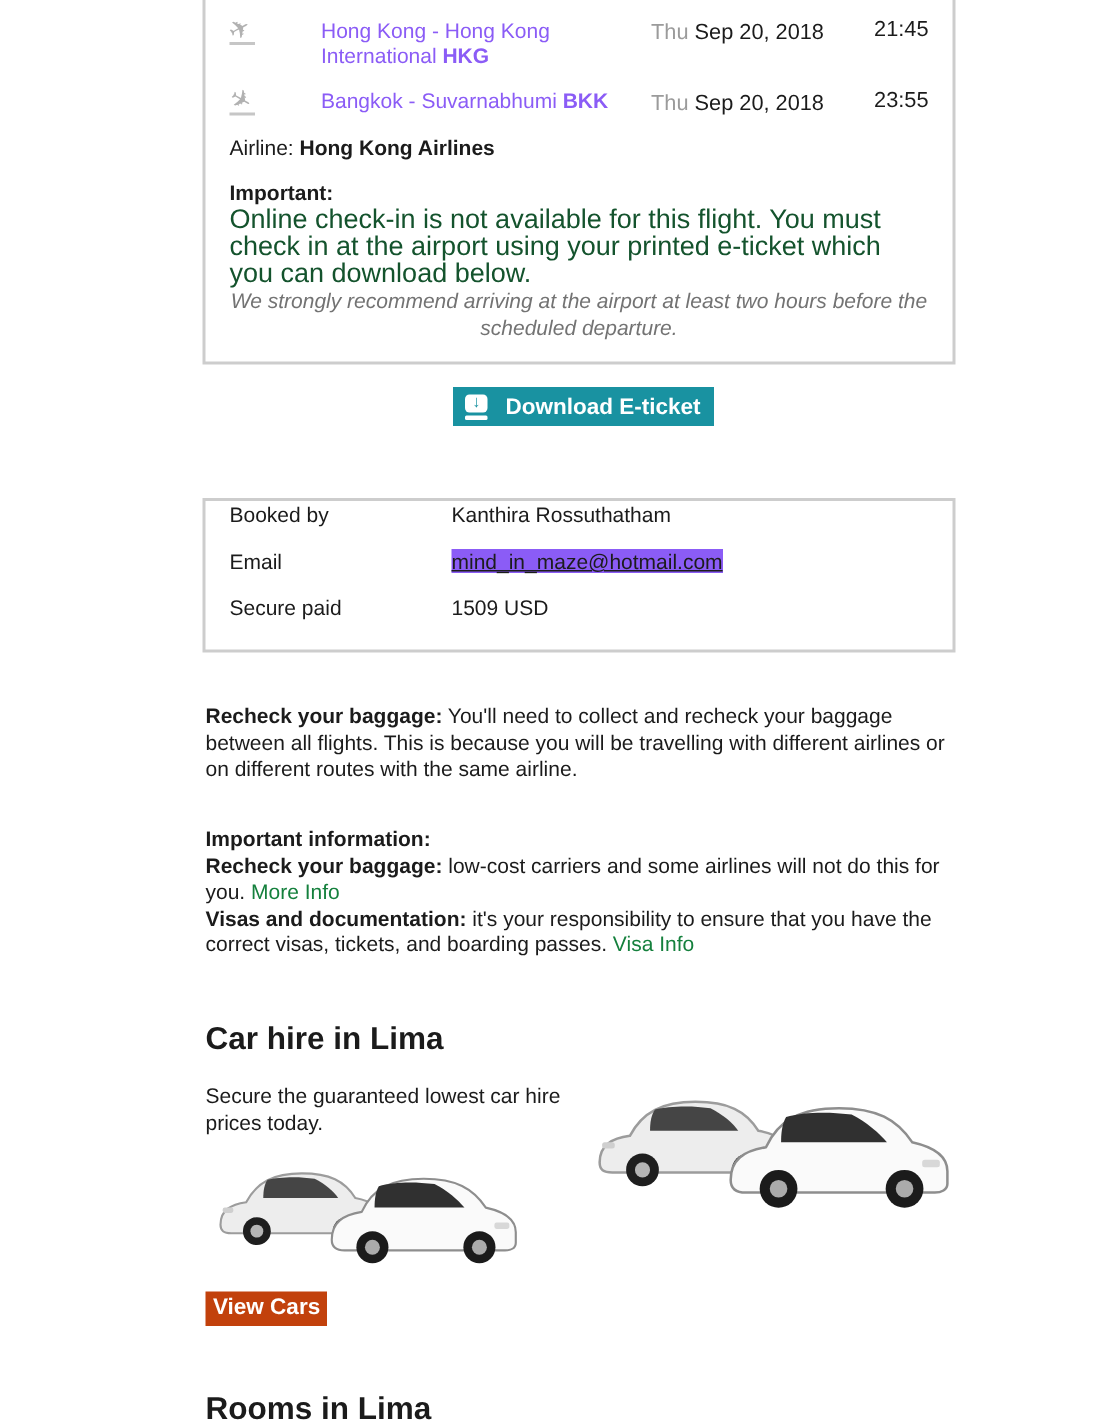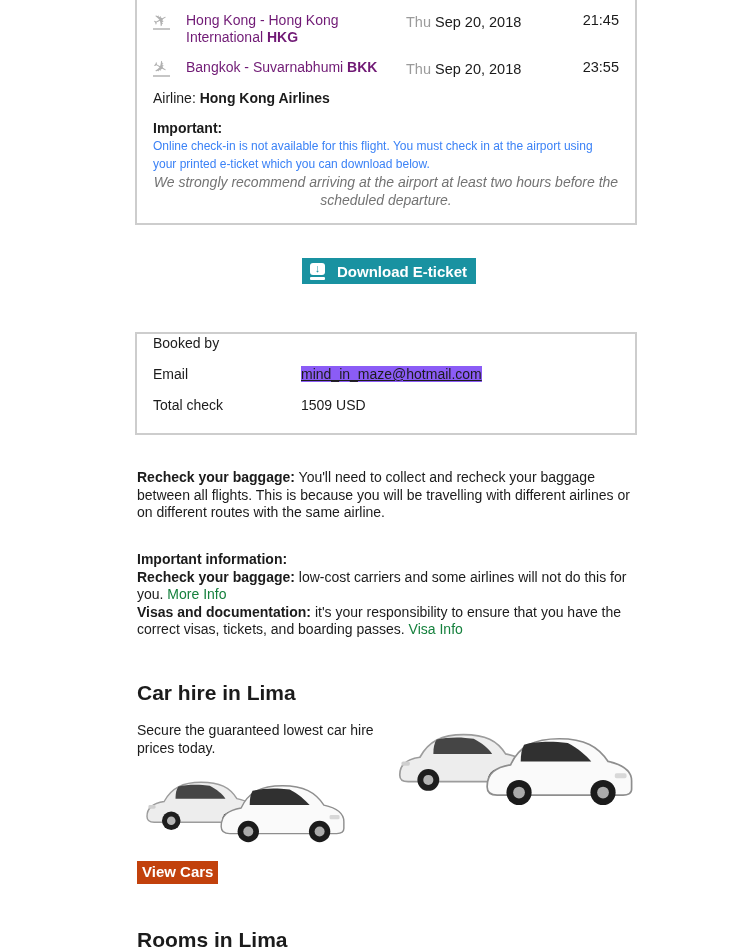--- a/index.html
+++ b/index.html
@@ -11,29 +11,29 @@
   .flight-card{
     position:absolute;left:135px;top:-12px;width:466px;
     padding:22px 16px 14px;border:2px solid #cdcdcd;background:#fff;
   }
   .seg{display:flex;margin-bottom:13px;}
   .seg-icon{width:33px;padding-top:1px;display:flex;flex-direction:column;align-items:flex-start;}
   .plane{font-family:"DejaVu Sans",sans-serif;font-size:17px;color:#b1b1b1;display:inline-block;line-height:14px;}
   .plane.depart{transform:rotate(-28deg);}
   .plane.arrive{transform:rotate(30deg);}
   .plane-bar{width:17px;height:2px;background:#c6c6c6;margin-top:1px;}
-  .seg-airport{width:220px;font-size:14px;line-height:17px;color:#701a75;}
+  .seg-airport{width:220px;font-size:14px;line-height:17px;color:#8b5cf6;margin-left:28px;}
   .seg-airport b{font-weight:bold;}
   .seg-date{width:146px;font-size:14.5px;padding-top:2px;}
   .seg-day{color:#9b9b9b;}
   .seg-time{flex:1;text-align:right;font-size:14.5px;}
   .airline-line{font-size:14px;margin:1px 0 13px;}
   .airline-line b{font-weight:bold;}
   .imp-heading{font-size:14px;font-weight:bold;line-height:18px;}
-  .imp-text{font-size:12px;line-height:18px;color:#3b82f6;}
+  .imp-text{font-size:18px;line-height:18px;color:#14532d;}
   .imp-note{font-size:14px;line-height:18px;color:#737373;font-style:italic;text-align:center;}
   
   .dl-btn{
     position:absolute;left:302px;top:258px;height:26px;background:#1992a1;color:#fff;
     display:flex;align-items:center;padding:0 9px 0 8px;font-weight:bold;font-size:15px;cursor:pointer;border:none;
   }
   .dl-icon{margin-right:12px;display:flex;flex-direction:column;align-items:center;}
   .dl-arrowbox{
     width:15px;height:12px;background:#fff;border-radius:3px;display:flex;align-items:center;justify-content:center;
     font-size:11px;font-weight:bold;color:#1992a1;line-height:1;
@@ -117,27 +117,28 @@
     <span class="dl-icon">
       <span class="dl-arrowbox">↓</span>
       <span class="dl-bar"></span>
     </span>
     <span>Download E-ticket</span>
   </button>
 
   <div class="booking-card">
     <div class="b-row">
       <span class="b-label">Booked by</span>
+      <span class="b-value">Kanthira Rossuthatham</span>
     </div>
     <div class="b-row">
       <span class="b-label">Email</span>
       <span class="b-value"><a class="email-link">mind_in_maze@hotmail.com</a></span>
     </div>
     <div class="b-row">
-      <span class="b-label">Total check</span>
+      <span class="b-label">Secure paid</span>
       <span class="b-value">1509 USD</span>
     </div>
   </div>
 
   <div class="baggage">
     <b>Recheck your baggage:</b><span> You'll need to collect and recheck your baggage between all flights. This is because you will be travelling with different airlines or on different routes with the same airline.</span>
   </div>
 
   <div class="impinfo">
     <b>Important information:</b><br>

